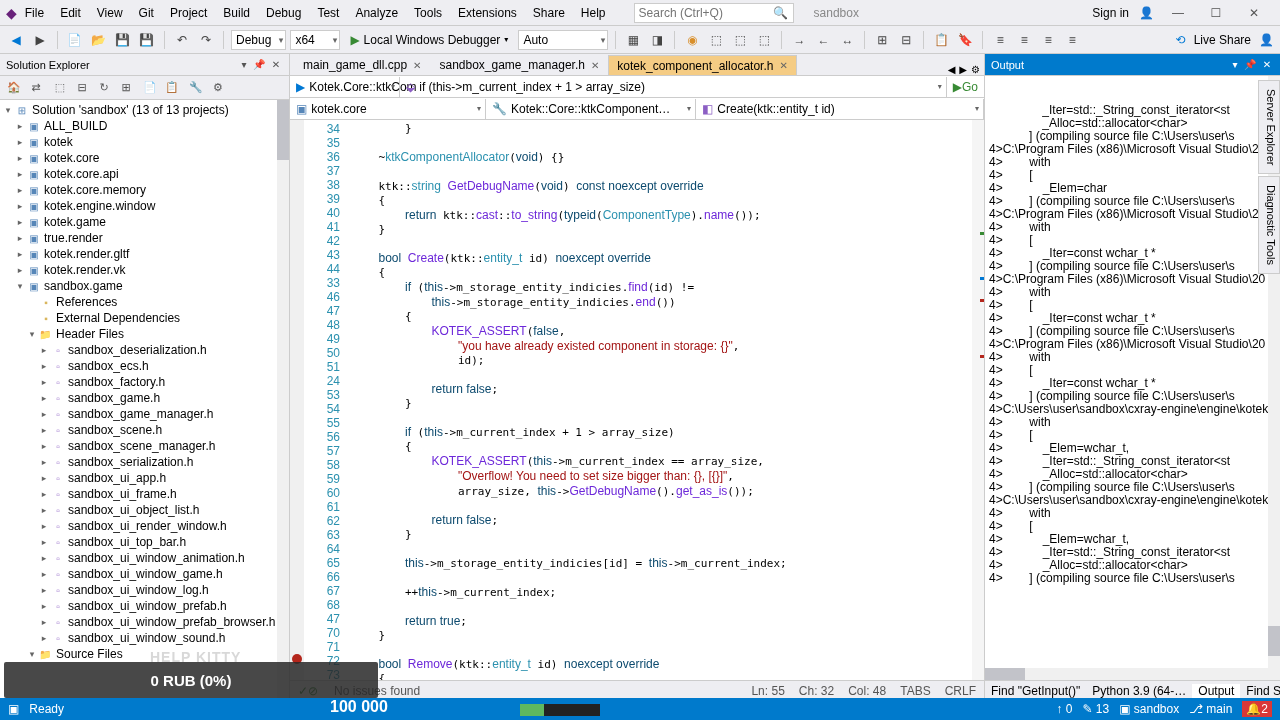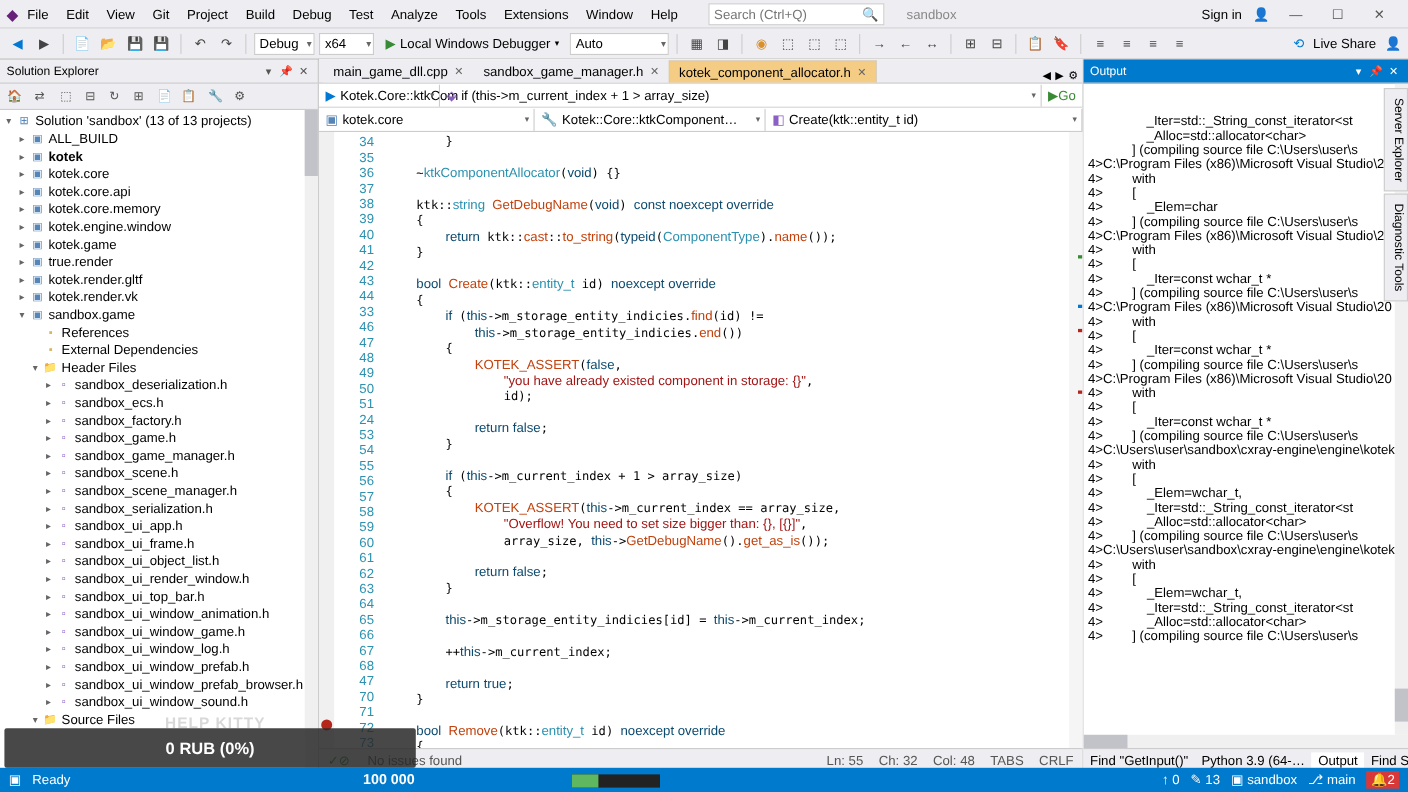--- a/index.html
+++ b/index.html
@@ -27,21 +27,21 @@
 .se-toolbar { height: 24px; background: #eeeef2; display: flex; align-items: center; padding: 0 4px; gap: 2px; border-bottom: 1px solid #ccc; }
 .se-toolbar .btn { width: 20px; height: 20px; display: flex; align-items: center; justify-content: center; cursor: pointer; font-size: 11px; color: #555; }
 .se-search { height: 22px; border: 1px solid #ccc; margin: 2px 4px; padding: 0 4px; display: flex; align-items: center; background: #fff; }
 .se-search input { border: none; outline: none; flex: 1; font-size: 11px; color: #999; }
 .se-tree { flex: 1; overflow-y: auto; background: #fff; padding: 2px 0; font-size: 11px; position: relative; }
 .se-tree .scrollbar { position: absolute; right: 0; top: 0; width: 12px; height: 100%; background: #f0f0f0; }
 .se-tree .scrollbar .thumb { width: 100%; background: #c2c3c9; height: 60px; position: absolute; top: 0; }
 .tree-item { display: flex; align-items: center; padding: 1px 0; white-space: nowrap; cursor: pointer; height: 16px; }
 .tree-item .arrow { width: 12px; font-size: 9px; color: #666; text-align: center; }
 .tree-item .icon { width: 16px; height: 14px; margin-right: 2px; display: flex; align-items: center; justify-content: center; font-size: 10px; }
-.tree-item.bold .label { font-weight: bold; }
+.tree-item.bold .label { font-weight: normal; }
 .folder-ico { color: #d9b65e; }
 .cpp-ico { color: #8c5fc4; }
 .proj-ico { color: #5686b8; }
 .editor-area { flex: 1; display: flex; flex-direction: column; background: #fff; }
 .tabs { height: 22px; background: #eeeef2; display: flex; align-items: flex-end; border-bottom: 1px solid #ccc; padding-left: 4px; position: relative; }
 .tab { height: 20px; padding: 0 8px; display: flex; align-items: center; gap: 6px; background: #eeeef2; border: 1px solid transparent; cursor: pointer; font-size: 11px; }
 .tab.active { background: #f5cc84; border-color: #ccc; border-bottom: none; }
 .tab .close { font-size: 10px; color: #666; }
 .tabs .right-ctrl { position: absolute; right: 4px; display: flex; gap: 4px; }
 .nav-bar { height: 22px; background: #fff; border-bottom: 1px solid #ccc; display: flex; align-items: center; }
@@ -50,62 +50,62 @@
 .nav-bar2 { height: 22px; background: #fff; border-bottom: 1px solid #ccc; display: flex; align-items: center; }
 .code-area { flex: 1; display: flex; background: #fff; overflow: hidden; position: relative; }
 .gutter { width: 44px; background: #fff; text-align: right; padding-right: 8px; color: #2b91af; font-family: Consolas, monospace; font-size: 11px; line-height: 14px; padding-top: 2px; }
 .gutter .ln { height: 14px; }
 .breakpoint-col { width: 14px; background: #f0f0f0; }
 .breakpoint { width: 10px; height: 10px; background: #b4261c; border-radius: 50%; margin: 2px; }
 .code { flex: 1; font-family: Consolas, monospace; font-size: 11px; line-height: 14px; padding: 2px 0 0 4px; white-space: pre; color: #000; }
 .kw { color: #0c4a6e; }
 .type { color: #2b91af; }
 .str { color: #a31515; }
-.fn { color: #c2410c; }
+.fn { color: #6d28d9; }
 .minimap { width: 12px; background: #f5f5f5; position: relative; }
 .minimap .mark { position: absolute; right: 0; width: 4px; height: 3px; }
 .output { width: 296px; background: #fff; border-left: 1px solid #ccc; display: flex; flex-direction: column; }
 .output .panel-header { background: #0e639c; color: #fff; }
 .output-body { flex: 1; font-family: Consolas, monospace; font-size: 10px; line-height: 13px; padding: 2px 4px; overflow: hidden; color: #000; white-space: pre; position: relative; }
 .output-body .hscroll { position: absolute; bottom: 0; left: 0; right: 0; height: 12px; background: #f0f0f0; }
 .output-body .hscroll .thumb { height: 100%; width: 40px; background: #c2c3c9; }
 .output-body .vscroll { position: absolute; right: 0; top: 0; bottom: 12px; width: 12px; background: #f0f0f0; }
 .output-body .vscroll .thumb { width: 100%; height: 30px; background: #c2c3c9; position: absolute; bottom: 12px; }
 .output-tabs { height: 20px; background: #eeeef2; display: flex; align-items: center; border-top: 1px solid #ccc; font-size: 10px; }
 .output-tabs .ot { padding: 0 6px; cursor: pointer; white-space: nowrap; }
 .output-tabs .ot.active { background: #fff; }
 .statusbar-editor { height: 20px; background: #eeeef2; border-top: 1px solid #ccc; display: flex; align-items: center; padding: 0 8px; font-size: 11px; color: #555; gap: 16px; }
 .statusbar-editor .right { margin-left: auto; display: flex; gap: 14px; }
 .statusbar { position: absolute; bottom: 0; left: 0; right: 0; height: 22px; background: #007acc; color: #fff; display: flex; align-items: center; padding: 0 8px; font-size: 11px; gap: 10px; }
 .statusbar .right { margin-left: auto; display: flex; gap: 10px; align-items: center; }
 .side-tabs { position: absolute; right: 0; top: 80px; width: 22px; writing-mode: vertical-rl; display: flex; gap: 2px; }
 .side-tab { background: #eeeef2; padding: 8px 2px; font-size: 11px; border: 1px solid #ccc; cursor: pointer; }
 .overlay-bottom { position: absolute; bottom: 22px; left: 4px; width: 374px; height: 36px; background: rgba(40,40,40,0.85); color: #fff; display: flex; align-items: center; justify-content: center; font-size: 15px; font-weight: bold; border-radius: 2px; }
 .overlay-help { position: absolute; bottom: 55px; left: 150px; color: rgba(200,200,200,0.7); font-size: 14px; font-weight: bold; letter-spacing: 1px; }
-.overlay-100k { position: absolute; bottom: 4px; left: 330px; color: #fff; font-size: 13px; font-weight: bold; }
+.overlay-100k { position: absolute; bottom: 4px; left: 330px; color: #fff; font-size: 16px; font-weight: bold; }
 .progress { position: absolute; bottom: 4px; left: 520px; width: 80px; height: 12px; background: #222; }
 .progress .fill { width: 30%; height: 100%; background: #5fb85f; }
 </style>
 </head>
 <body>
 
 <div class="menubar">
   <span class="tb-btn" style="color:#68217a;font-size:14px">◆</span>
   <span class="menu-item">File</span>
     <span class="menu-item">Edit</span>
     <span class="menu-item">View</span>
     <span class="menu-item">Git</span>
     <span class="menu-item">Project</span>
     <span class="menu-item">Build</span>
     <span class="menu-item">Debug</span>
     <span class="menu-item">Test</span>
     <span class="menu-item">Analyze</span>
     <span class="menu-item">Tools</span>
     <span class="menu-item">Extensions</span>
-    <span class="menu-item">Window</span>
+    <span class="menu-item">Share</span>
     <span class="menu-item">Help</span>
   <div class="search">
     <input placeholder="Search (Ctrl+Q)" style="">
     <span>🔍</span>
   </div>
   <span class="solution-name">sandbox</span>
   <div class="right">
     <span>Sign in</span>
     <span>👤</span>
     <span class="win-btn">—</span>

